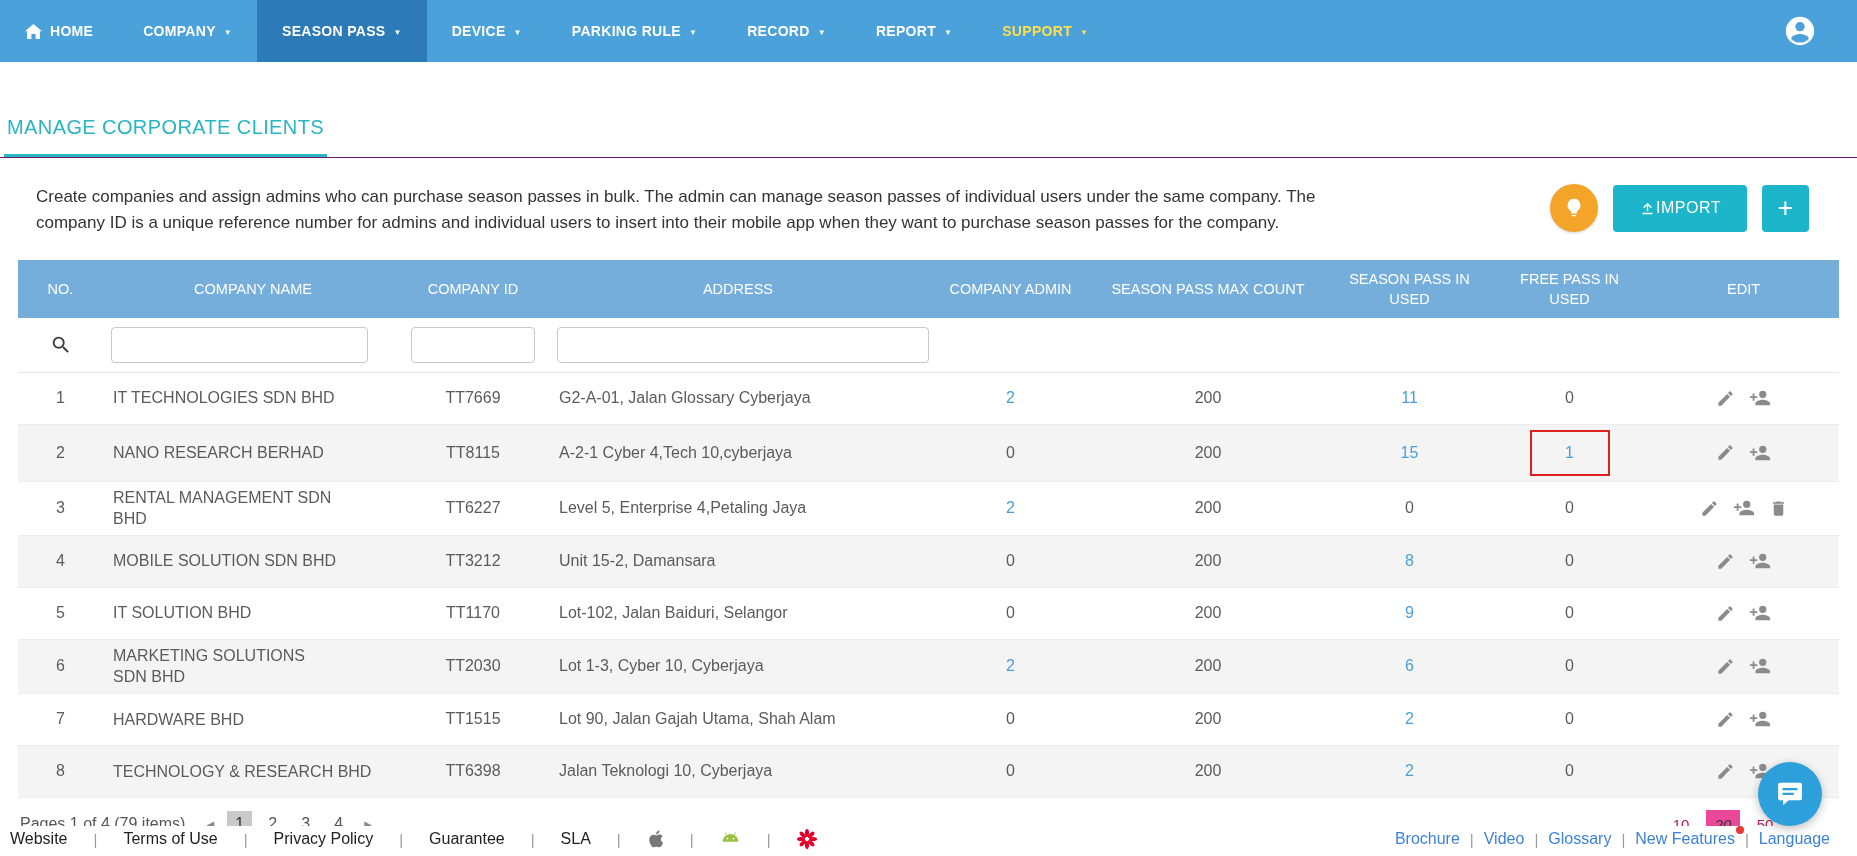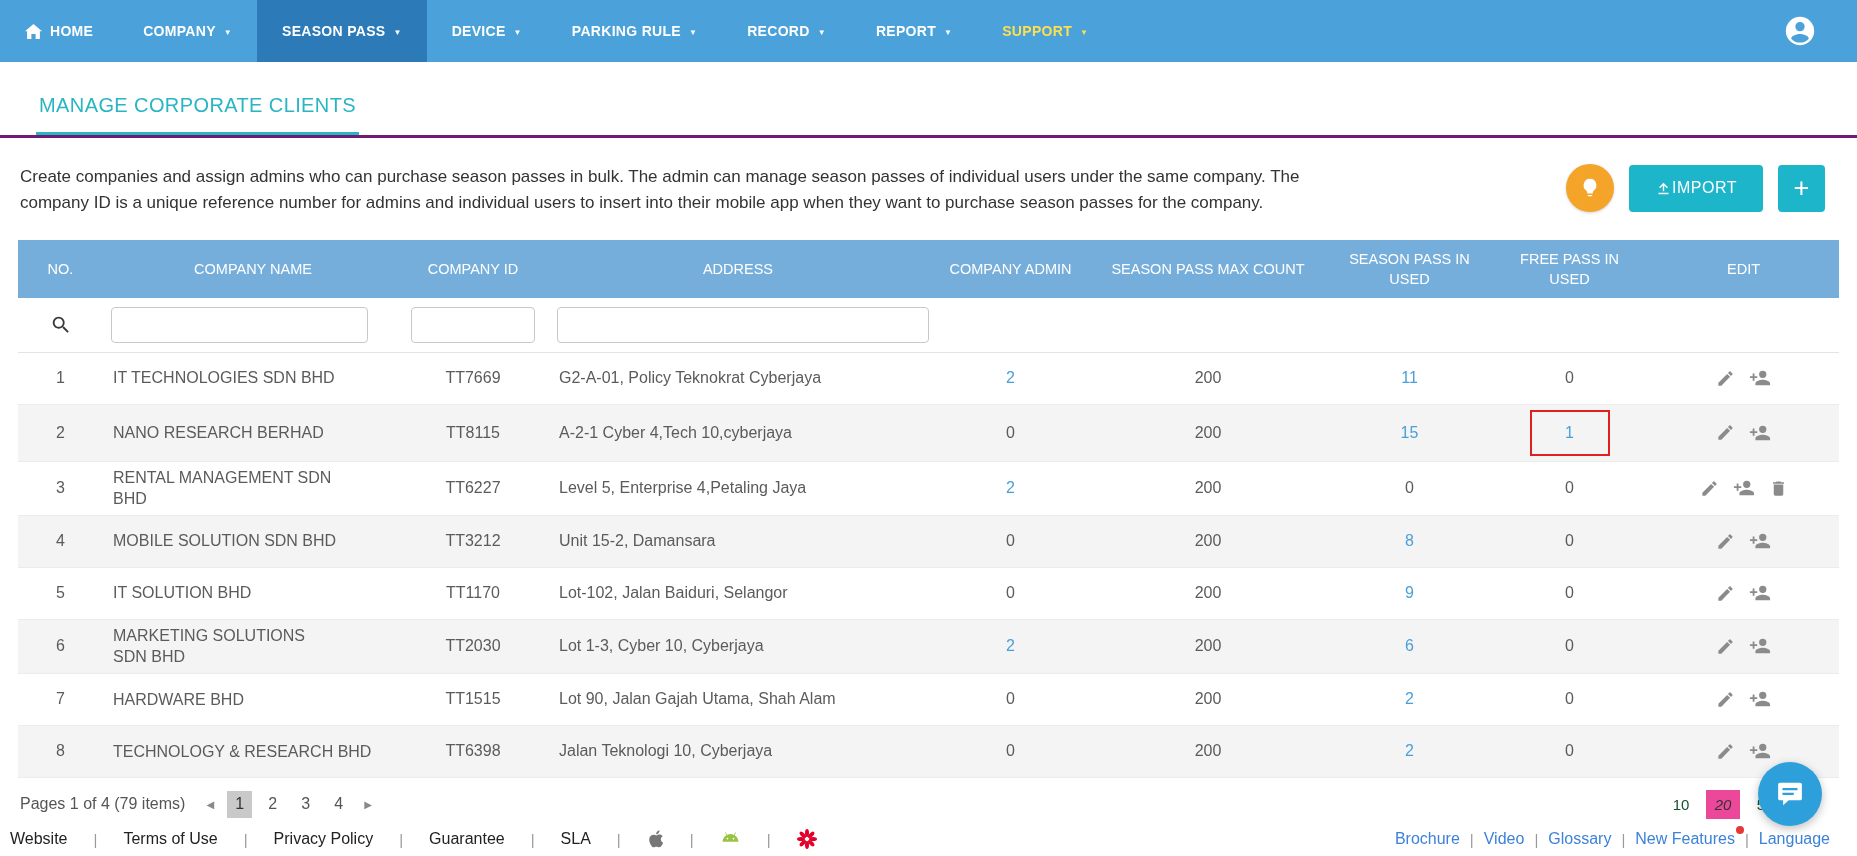--- a/index.html
+++ b/index.html
@@ -10,26 +10,26 @@
   .nav{height:62px;background:var(--nav-blue,#4ba1d9);display:flex;align-items:stretch;}
   .nav-items{display:flex;align-items:stretch;}
   .nav-item{display:flex;align-items:center;gap:8px;padding:0 25px;color:#fff;font-size:14px;font-weight:700;letter-spacing:.3px;cursor:pointer;white-space:nowrap;}
   .nav-item.active{background:var(--nav-active-blue,#2c7ab8);}
   .nav-item.highlight{color:var(--support-yellow,#ffdf4f);justify-content:space-between;}
   .caret{font-size:8px;position:relative;top:1px;}
   .nav-ico{display:flex;}
   .user-btn{margin-left:auto;margin-right:40px;align-self:center;display:flex;cursor:pointer;}
 
   
-  .tabs-bar{height:76px;display:flex;align-items:flex-end;gap:28px;padding:0 36px;border-bottom:3px solid #701a75;}
+  .tabs-bar{height:96px;display:flex;align-items:flex-end;gap:28px;padding:0 4px;border-bottom:1px solid #701a75;}
   .tab{font-size:20px;color:#3a3a3a;padding:0 3px 15px;border-bottom:3px solid transparent;cursor:pointer;letter-spacing:.4px;white-space:nowrap;}
   .tab.active{color:var(--tab-cyan,#2ab5c3);border-bottom-color:var(--tab-cyan,#2ab5c3);}
 
   
-  .intro{display:flex;align-items:flex-start;margin:26px 20px 0;}
+  .intro{display:flex;align-items:flex-start;margin:26px 36px 0;}
   .desc{font-size:17px;line-height:1.5;color:#333;max-width:1345px;}
   .tools{margin-left:auto;margin-right:12px;display:flex;align-items:center;gap:15px;}
   .tip-btn{width:48px;height:48px;border-radius:50%;background:var(--tip-orange,#f4a428);display:flex;align-items:center;justify-content:center;cursor:pointer;box-shadow:0 1px 3px rgba(0,0,0,.18);flex:none;}
   .import-btn{height:47px;padding:0 26px;border:none;border-radius:4px;background:var(--accent-cyan,#1cb5c9);color:#fff;font-size:16px;letter-spacing:.5px;display:flex;align-items:center;cursor:pointer;font-family:inherit;flex:none;}
   .add-btn{width:47px;height:47px;border:none;border-radius:4px;background:var(--accent-cyan,#1cb5c9);color:#fff;font-size:27px;font-weight:400;display:flex;align-items:center;justify-content:center;cursor:pointer;line-height:1;font-family:inherit;flex:none;}
 
   
   .grid{margin:15px 18px 0;}
   .grid table{width:100%;border-collapse:collapse;table-layout:fixed;margin-top:25px;}
   .grid th{background:var(--table-header-blue,#76aedb);color:#fff;font-weight:400;font-size:14.5px;height:58px;padding:0 8px;line-height:1.4;text-align:center;}
@@ -49,21 +49,21 @@
   .red-box{display:inline-flex;align-items:center;justify-content:center;width:80px;height:46px;border:2px solid var(--highlight-red,#e01f1f);}
   .actions .action{display:inline-flex;margin:0 7px;cursor:pointer;vertical-align:middle;}
 
   
   .pagebar{display:flex;align-items:center;margin:12px 20px 0;font-size:16px;color:#555;}
   .summary{margin-right:12px;}
   .arrow{color:#8a8a8a;font-size:10px;margin:0 9px;cursor:pointer;}
   .page-num{min-width:25px;height:27px;display:inline-flex;align-items:center;justify-content:center;margin:0 4px;cursor:pointer;color:#555;}
   .page-num.current{background:#c9c9c9;color:#333;cursor:default;}
   .sizes{margin-left:auto;margin-right:55px;display:flex;gap:8px;}
-  .size{min-width:34px;height:29px;display:inline-flex;align-items:center;justify-content:center;cursor:pointer;color:#14532d;font-size:15px;}
+  .size{min-width:34px;height:29px;display:inline-flex;align-items:center;justify-content:center;cursor:pointer;color:#be185d;font-size:15px;}
   .size.selected{background:#ec4899;color:#333;font-style:italic;}
 
   
   .footer{position:absolute;left:0;bottom:0;width:100%;height:30px;background:#fff;display:flex;align-items:center;padding:0 27px 4px 10px;font-size:16px;z-index:5;}
   .f-left{display:flex;align-items:center;gap:16px;}
   .f-right{margin-left:auto;display:flex;align-items:center;}
   .flink{color:#222;cursor:pointer;white-space:nowrap;}
   .frlink{color:#3c82d8;cursor:pointer;position:relative;white-space:nowrap;}
   .sep{color:#999;margin:0 10px;font-size:15px;}
   .ficon{display:inline-flex;vertical-align:middle;}
@@ -186,21 +186,21 @@
         <td><input class="fi-id" style=""></td>
         <td><input class="fi-addr" style=""></td>
         <td colspan="5"></td>
       </tr>
     </thead>
     <tbody id="rows">
         <tr class="data-row">
           <td class="center">1</td>
           <td class="cell-name"><span>IT TECHNOLOGIES SDN BHD</span></td>
           <td class="center">TT7669</td>
-          <td class="cell-addr">G2-A-01, Policy Teknokrat Cyberjaya</td>
+          <td class="cell-addr">G2-A-01, Jalan Glossary Cyberjaya</td>
           <td class="center"><span class="num-link">2</span></td>
           <td class="center"><span>200</span></td>
           <td class="center"><span class="num-link">11</span></td>
           <td class="center"><span>0</span></td>
           <td class="center actions"><span class="action">
               <svg width="19" height="19" viewBox="0 0 24 24">
                 <path d="M3 17.25V21h3.75L17.8 9.94l-3.75-3.75L3 17.25zM20.7 7.04a1 1 0 0 0 0-1.41l-2.34-2.34a1 1 0 0 0-1.41 0l-1.83 1.83 3.75 3.75 1.83-1.83z" fill="#8b8b8b"></path>
               </svg>
             </span><span class="action">
               <svg width="22" height="22" viewBox="0 0 24 24">

